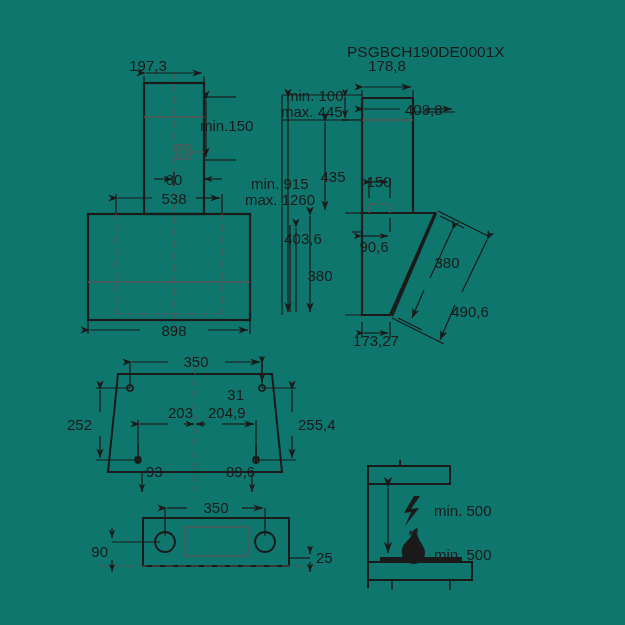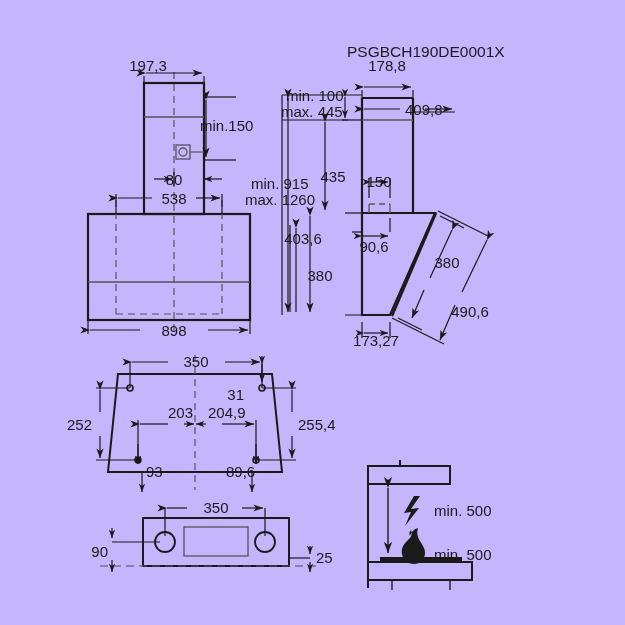--- a/index.html
+++ b/index.html
@@ -1,18 +1,18 @@
 <!DOCTYPE html>
 <html><head>
 <meta charset="utf-8">
 <style>
   html,body{margin:0;padding:0;background:#ffffff;}
   body{width:625px;height:625px;overflow:hidden;
        font-family:"Liberation Sans",sans-serif;color:#1a1a1a;}
-  #sheet{position:relative;width:625px;height:625px;background:#c4b5fd;}
+  #sheet{position:relative;width:625px;height:625px;background:#0f766e;}
   svg{display:block;position:absolute;left:0;top:0;}
   .t{font-family:"Liberation Sans",sans-serif;font-size:15px;fill:#1a1a1a;}
   .t-title{font-family:"Liberation Sans",sans-serif;font-size:15.5px;fill:#1a1a1a;}
 </style>
 </head>
 <body>
 
 <div id="sheet">
 
   <svg width="625" height="625" viewBox="0 0 625 625">

